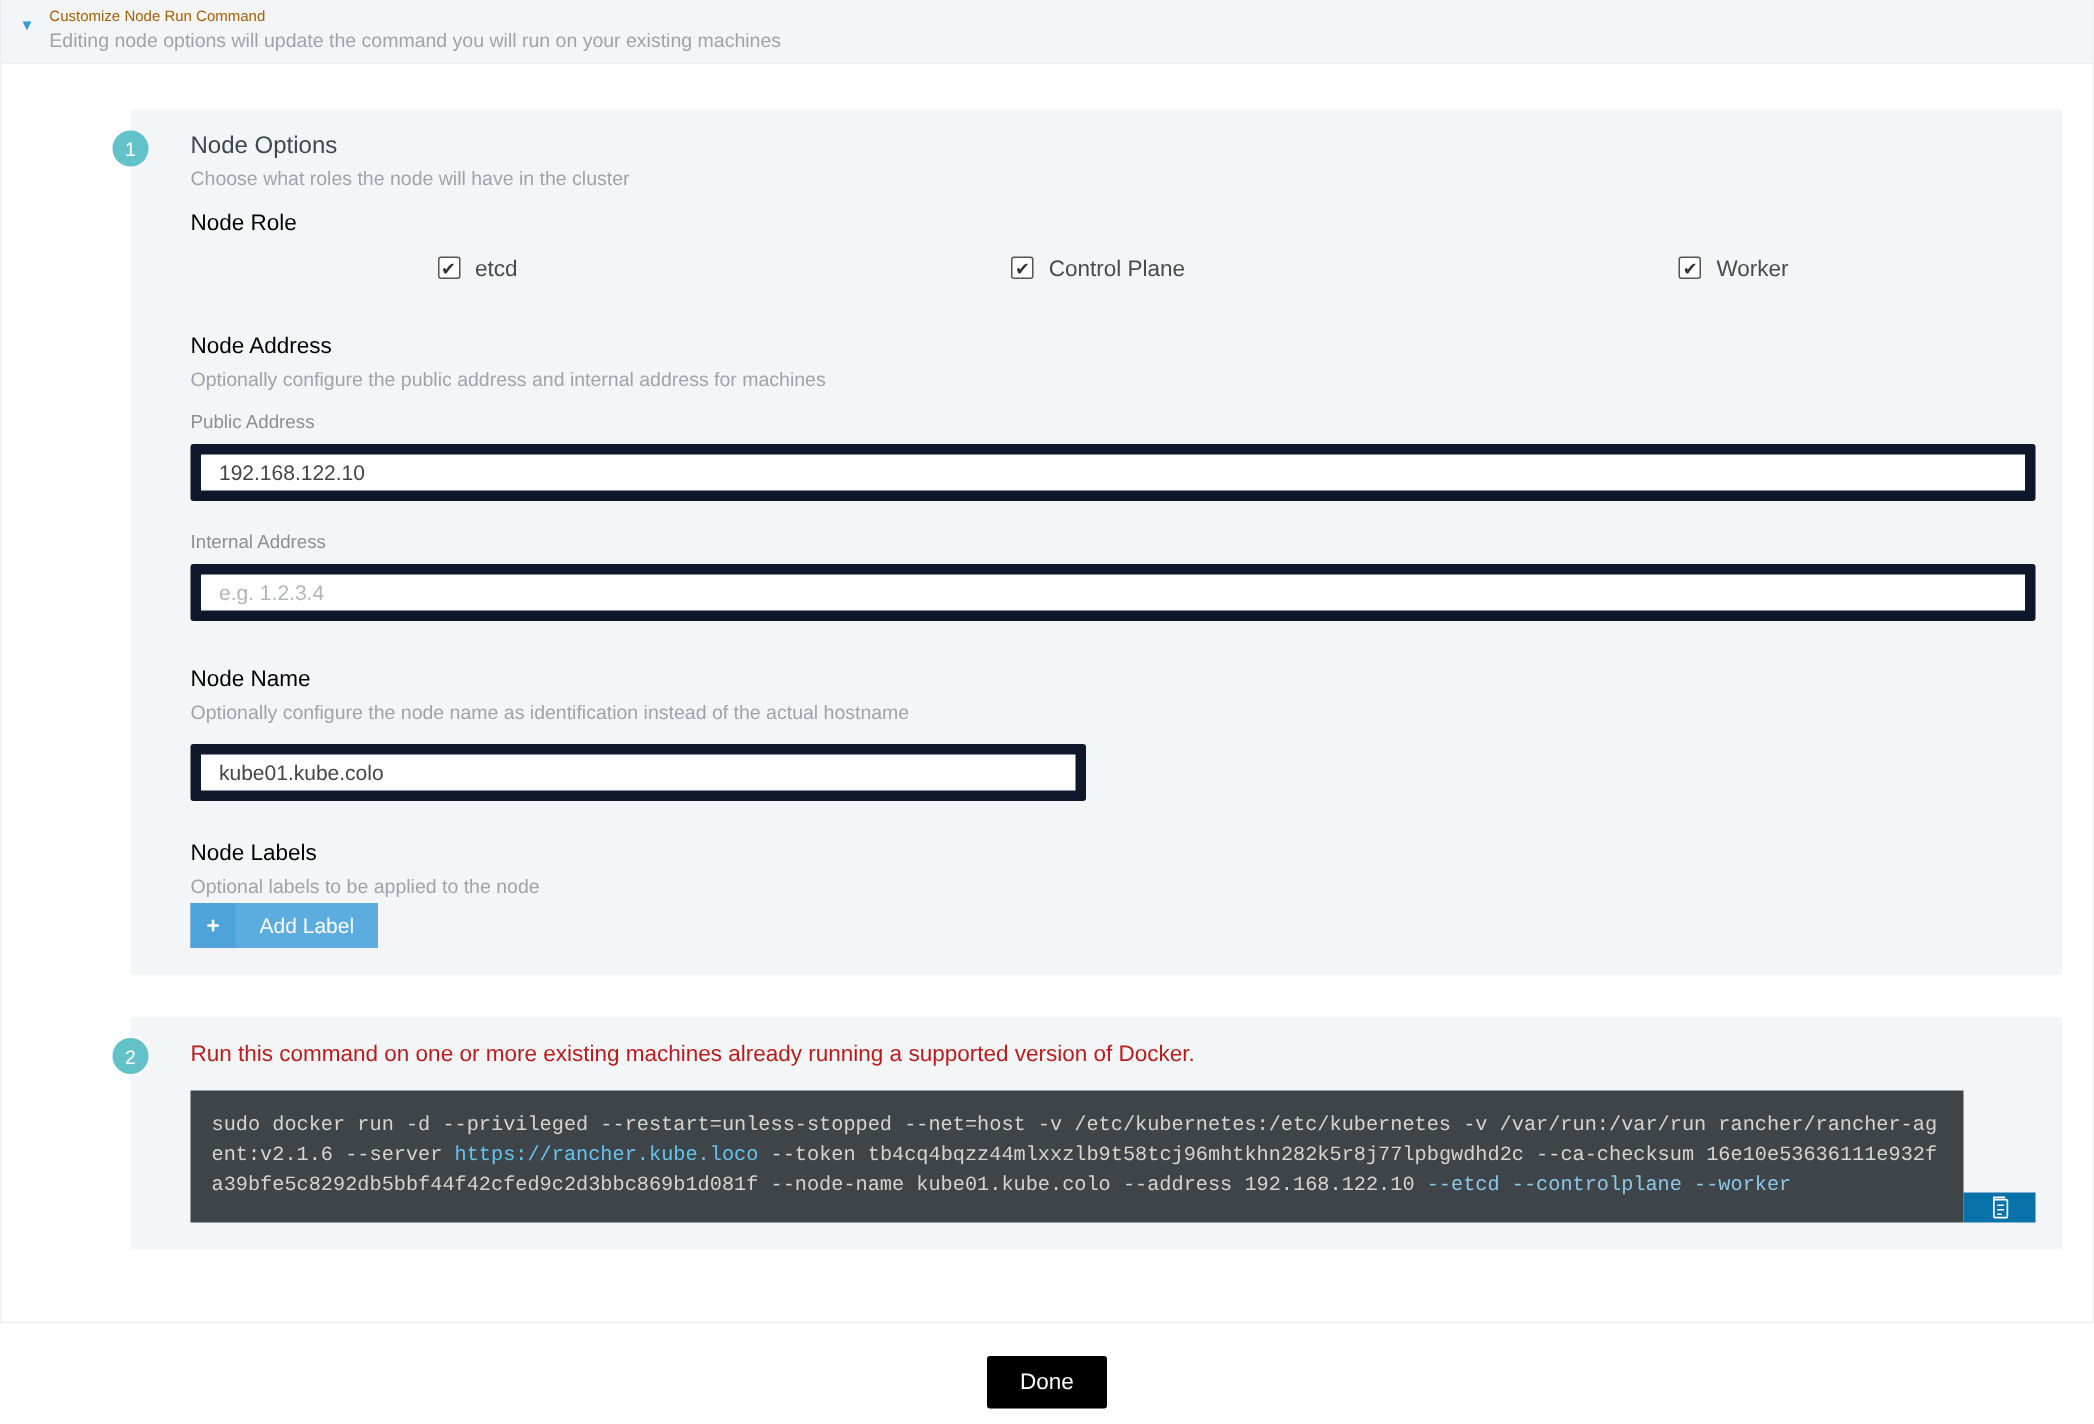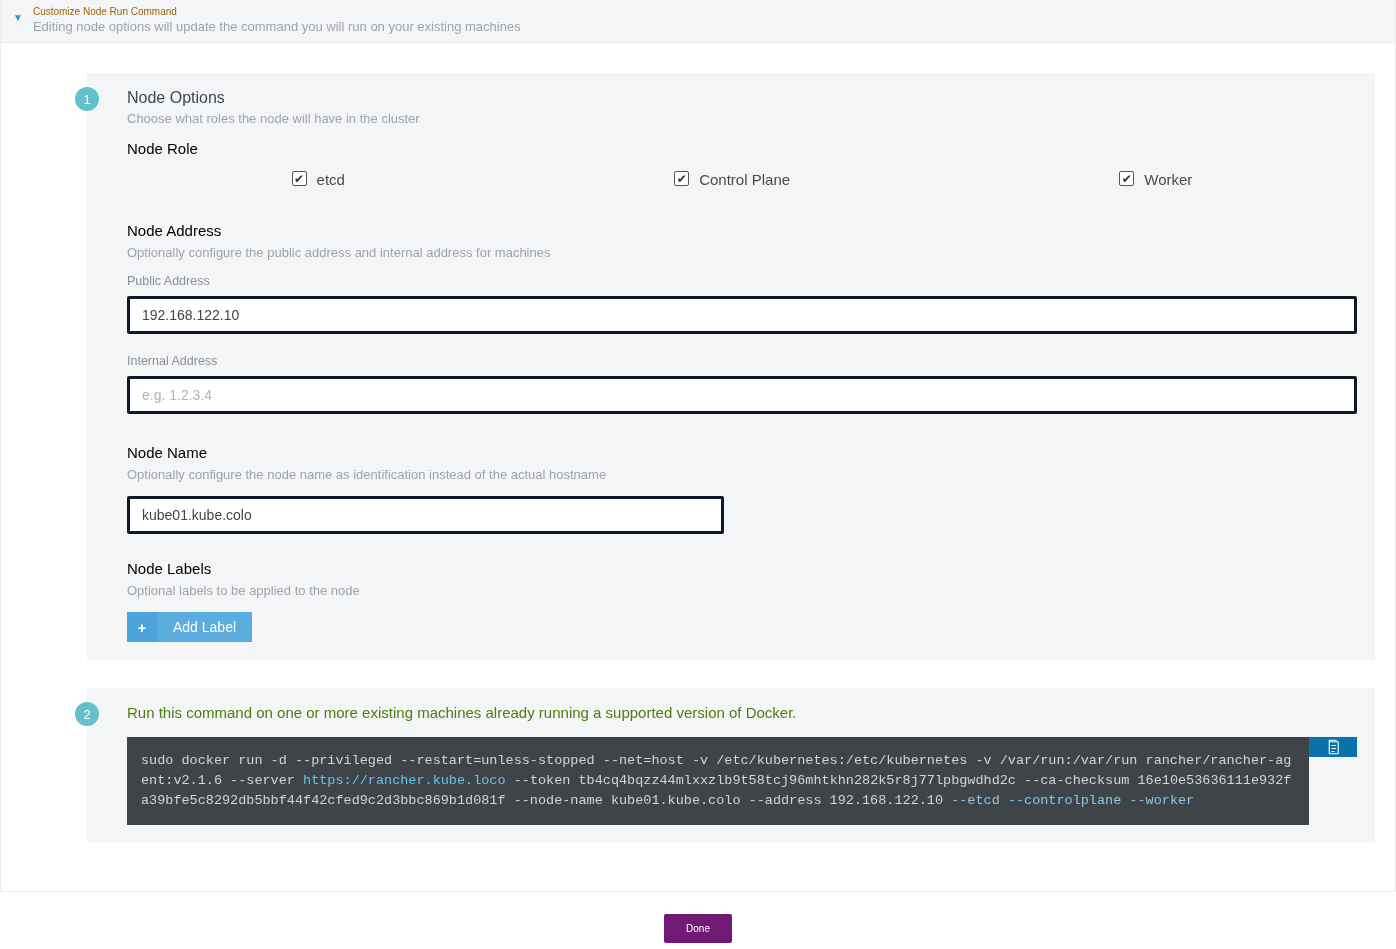--- a/index.html
+++ b/index.html
@@ -119,21 +119,21 @@
   }
   .addr-col { flex: 1; }
   .field-label {
     color: #8b9096;
     font-size: 12.5px;
     margin-bottom: 8px;
   }
   .text-input {
     width: 100%;
     height: 38px;
-    border: 3px solid #0f172a;
+    border: 7px solid #0f172a;
     background: #fff;
     padding: 0 12px;
     font-size: 14px;
     color: #444;
     border-radius: 2px;
     outline: none;
   }
   .text-input::placeholder { color: #b0b5bb; }
   .half-width { width: 48.5%; }
   .add-label-btn {
@@ -154,27 +154,27 @@
     background: #4ea3da;
     font-size: 15px;
     font-weight: bold;
   }
   .add-label-btn .label-seg {
     padding: 0 16px;
     display: flex;
     align-items: center;
   }
   .step2-text {
-    color: #4d7c0f;
+    color: #b91c1c;
     font-size: 15px;
     margin-bottom: 16px;
   }
   .code-wrap {
     display: flex;
-    align-items: flex-start;
+    align-items: flex-end;
   }
   .code-block {
     flex: 1;
     background: #3f4449;
     color: #d7d3ce;
     font-family: "SFMono-Regular", Consolas, "Liberation Mono", Menlo, monospace;
     font-size: 13.5px;
     line-height: 20px;
     padding: 14px 14px;
     white-space: pre-wrap;
@@ -191,24 +191,24 @@
     justify-content: center;
     cursor: pointer;
   }
   .copy-btn svg { width: 18px; height: 20px; fill: none; stroke: #fff; stroke-width: 1.5; }
   .done-row {
     display: flex;
     justify-content: center;
     padding: 22px 0 24px 0;
   }
   .done-btn {
-    background: #701a75;
+    background: #000000;
     color: #fff;
     border: none;
-    font-size: 10px;
+    font-size: 15px;
     padding: 9px 22px;
     border-radius: 2px;
     cursor: pointer;
   }
   .block-gap { margin-bottom: 26px; }
 </style>
 </head>
 <body>
 
 <div class="outer-panel">
@@ -267,21 +267,21 @@
 
       
       <div class="subsection-title">Node Name</div>
       <div class="section-help">Optionally configure the node name as identification instead of the actual hostname</div>
       <div class="block-gap">
         <input class="text-input half-width" type="text" value="kube01.kube.colo" style="">
       </div>
 
       
       <div class="subsection-title">Node Labels</div>
-      <div class="section-help" style="margin-bottom:14px">Optional labels to be applied to the node</div>
+      <div class="section-help" style="margin-bottom:4px">Optional labels to be applied to the node</div>
       <button class="add-label-btn">
         <span class="plus-seg">+</span>
         <span class="label-seg">Add Label</span>
       </button>
     </div>
 
     <div class="step-box">
       <div class="step-badge">2</div>
       <div class="step2-text">Run this command on one or more existing machines already running a supported version of Docker.</div>
 

